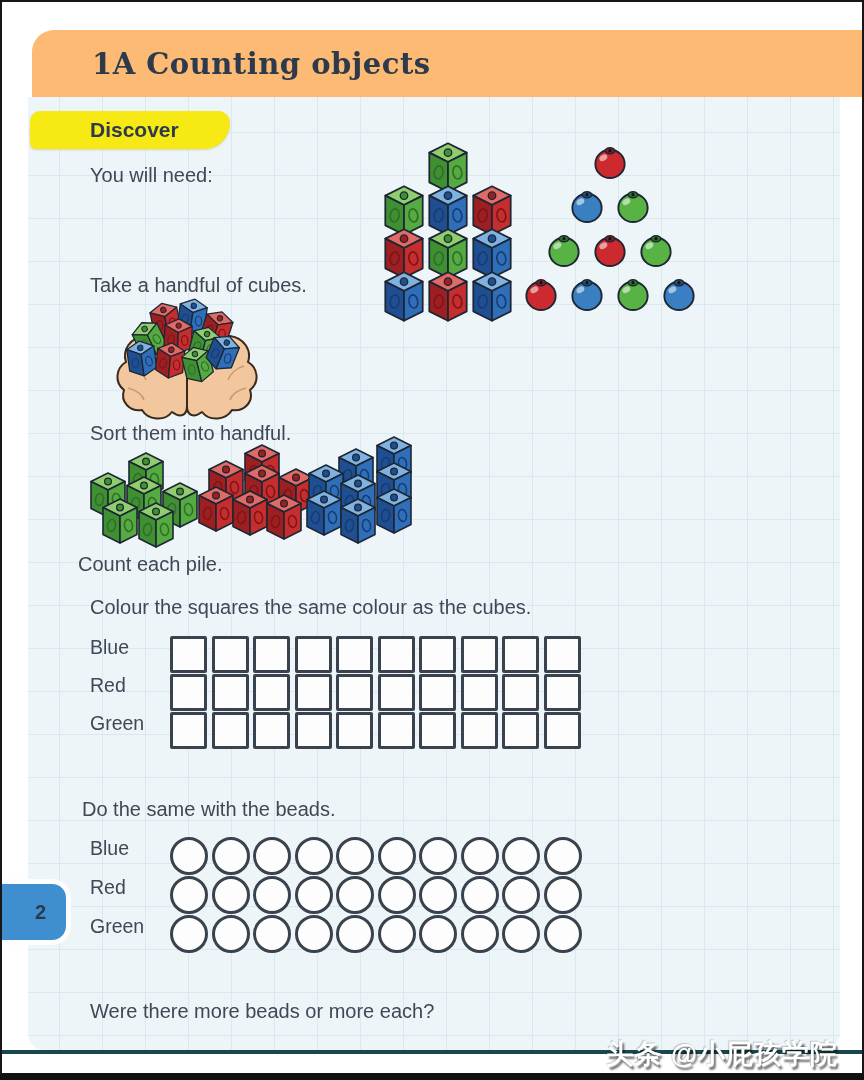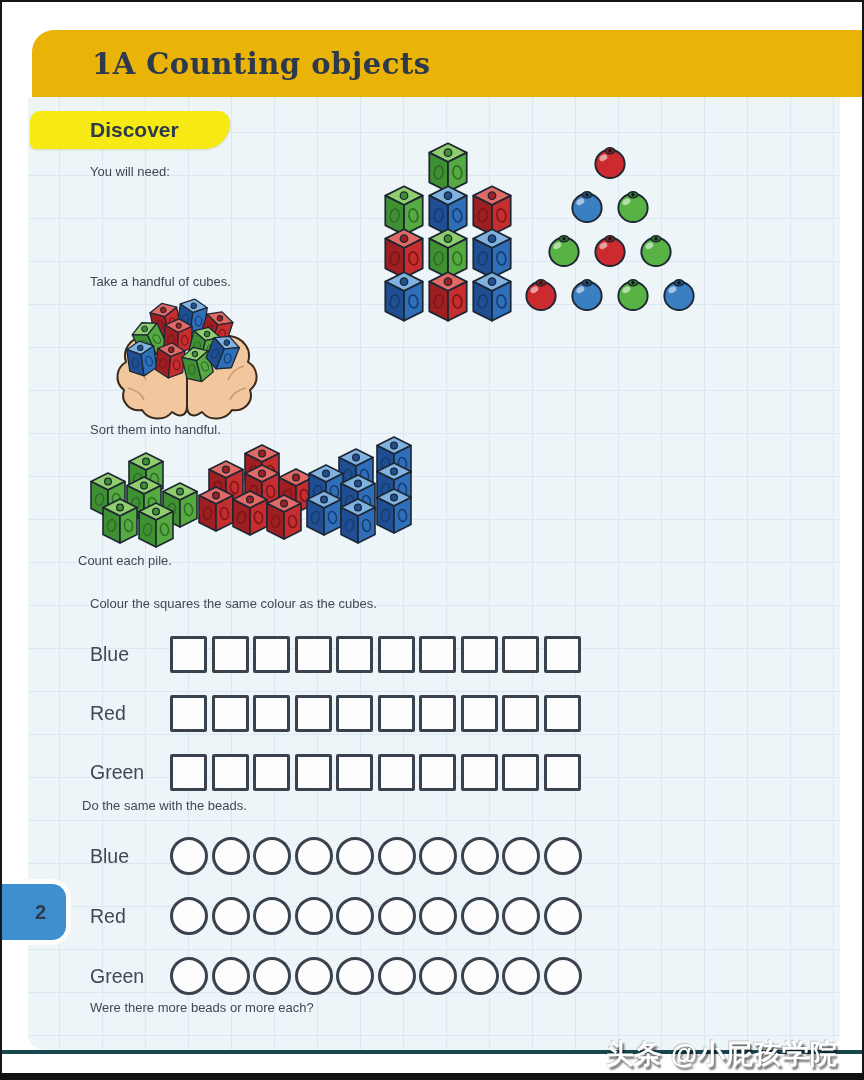--- a/index.html
+++ b/index.html
@@ -17,54 +17,54 @@
     background-image:
       linear-gradient(#d9e9f2 1px, transparent 1px),
       linear-gradient(90deg,#d9e9f2 1px, transparent 1px);
     background-size:43px 43px;background-position:-12px -8px;
     border-radius:0 0 16px 16px;
   }
   .bottom-rule{left:0;top:1050px;width:864px;height:4px;background:#18474e;z-index:5}
   .bottom-black{left:0;top:1073px;width:864px;height:7px;background:#111;z-index:41}
   
   .header-bar{
-    left:32px;top:30px;width:832px;height:67px;background:#eab308;
+    left:32px;top:30px;width:832px;height:67px;background:#fdba74;
     border-radius:22px 0 0 0;z-index:3;display:flex;align-items:center;
   }
   .header-bar .title{
     font-family:"DejaVu Serif","Liberation Serif",serif;font-weight:bold;
     font-size:29px;color:#2c3a4b;padding-left:60px;letter-spacing:.5px;
   }
   
   .discover{
     left:30px;top:111px;width:200px;height:38px;background:#f7e914;
     border-radius:10px 12px 26px 6px;z-index:4;display:flex;align-items:center;
     box-shadow:0 1px 2px rgba(120,120,0,.25);
   }
   .discover span{font-size:21px;font-weight:bold;color:#2c3a4b;padding-left:60px}
   
-  .txt{position:absolute;font-size:13px;color:#3f4854;z-index:6;white-space:nowrap}
+  .txt{position:absolute;font-size:20px;color:#3f4854;z-index:6;white-space:nowrap}
   .bullets{position:absolute;left:93px;top:203px;z-index:6}
   .bullet{display:flex;align-items:center;height:35px;font-size:19.5px}
   .bullet .dot{width:7px;height:7px;border-radius:50%;background:#3f4854;margin-right:26px;margin-left:2px}
   
   .pyr{position:absolute;z-index:6}
   .pyr-row{display:flex;justify-content:center}
   .cube-pyr .pyr-row + .pyr-row{margin-top:-12px}
   .bead-pyr .pyr-row{gap:12px}
   .bead-pyr .pyr-row + .pyr-row{margin-top:4px}
   
   .pile{position:absolute;z-index:6}
   .pile .cube{position:absolute}
   .hands{position:absolute;left:110px;top:298px;width:154px;height:134px;z-index:6}
   .hands .hcube{position:absolute}
   .hands svg.handshape{position:absolute;left:0;top:24px}
   
   .rows{position:absolute;left:90px;z-index:6}
-  .obj-row{display:flex;align-items:center;margin-bottom:22px}
+  .obj-row{display:flex;margin-bottom:1px}
   .row-label{width:80px;font-size:19.5px;color:#3f4854}
   .cells{display:flex;gap:4.5px}
   .cells.circles{gap:3.5px}
   .sq{width:31px;height:31px;border:3px solid #39424d;background:#fdfdfd;border-radius:2px}
   .ci{width:32px;height:32px;border:3px solid #39424d;background:#fdfdfd;border-radius:50%}
   
   .page-tab{
     left:0;top:884px;width:66px;height:56px;background:#3e8ed0;z-index:7;
     border-radius:0 14px 14px 0;box-shadow:0 0 0 5px rgba(253,253,253,.95);
     display:flex;align-items:center;justify-content:flex-end;

